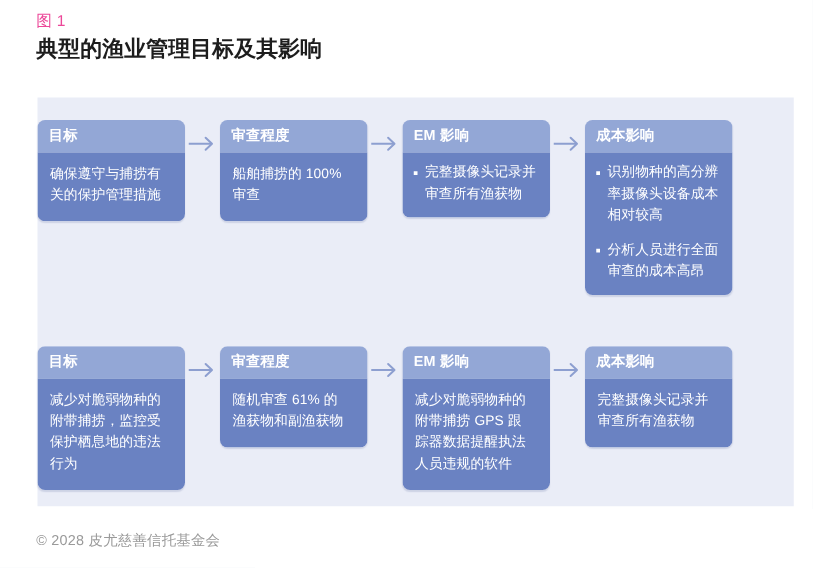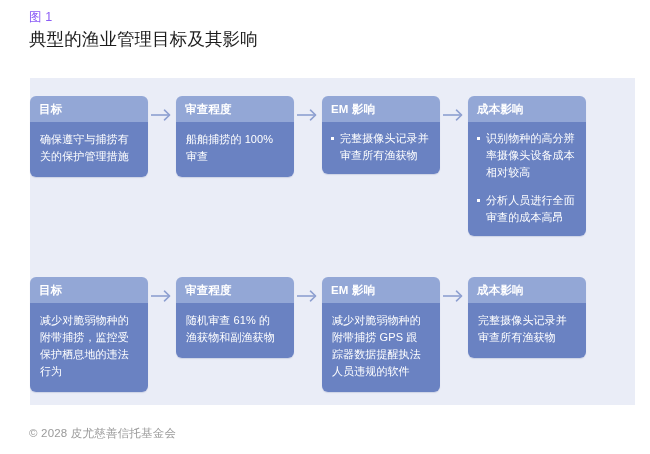--- a/index.html
+++ b/index.html
@@ -19,30 +19,30 @@
     height: 454px;
     background: #ffffff;
   }
 
   
   .fig-label {
     position: absolute;
     left: 29px;
     top: 10px;
     font-size: 12.5px;
-    color: #8b5cf6;
+    color: #ec4899;
     letter-spacing: .2px;
     line-height: 14px;
   }
   .fig-title {
     position: absolute;
     left: 29px;
     top: 28px;
     font-size: 17.5px;
-    font-weight: normal;
+    font-weight: bold;
     color: #1d1d1d;
     letter-spacing: .1px;
     line-height: 22px;
   }
 
   
   .panel {
     position: absolute;
     left: 30px;
     top: 78px;

